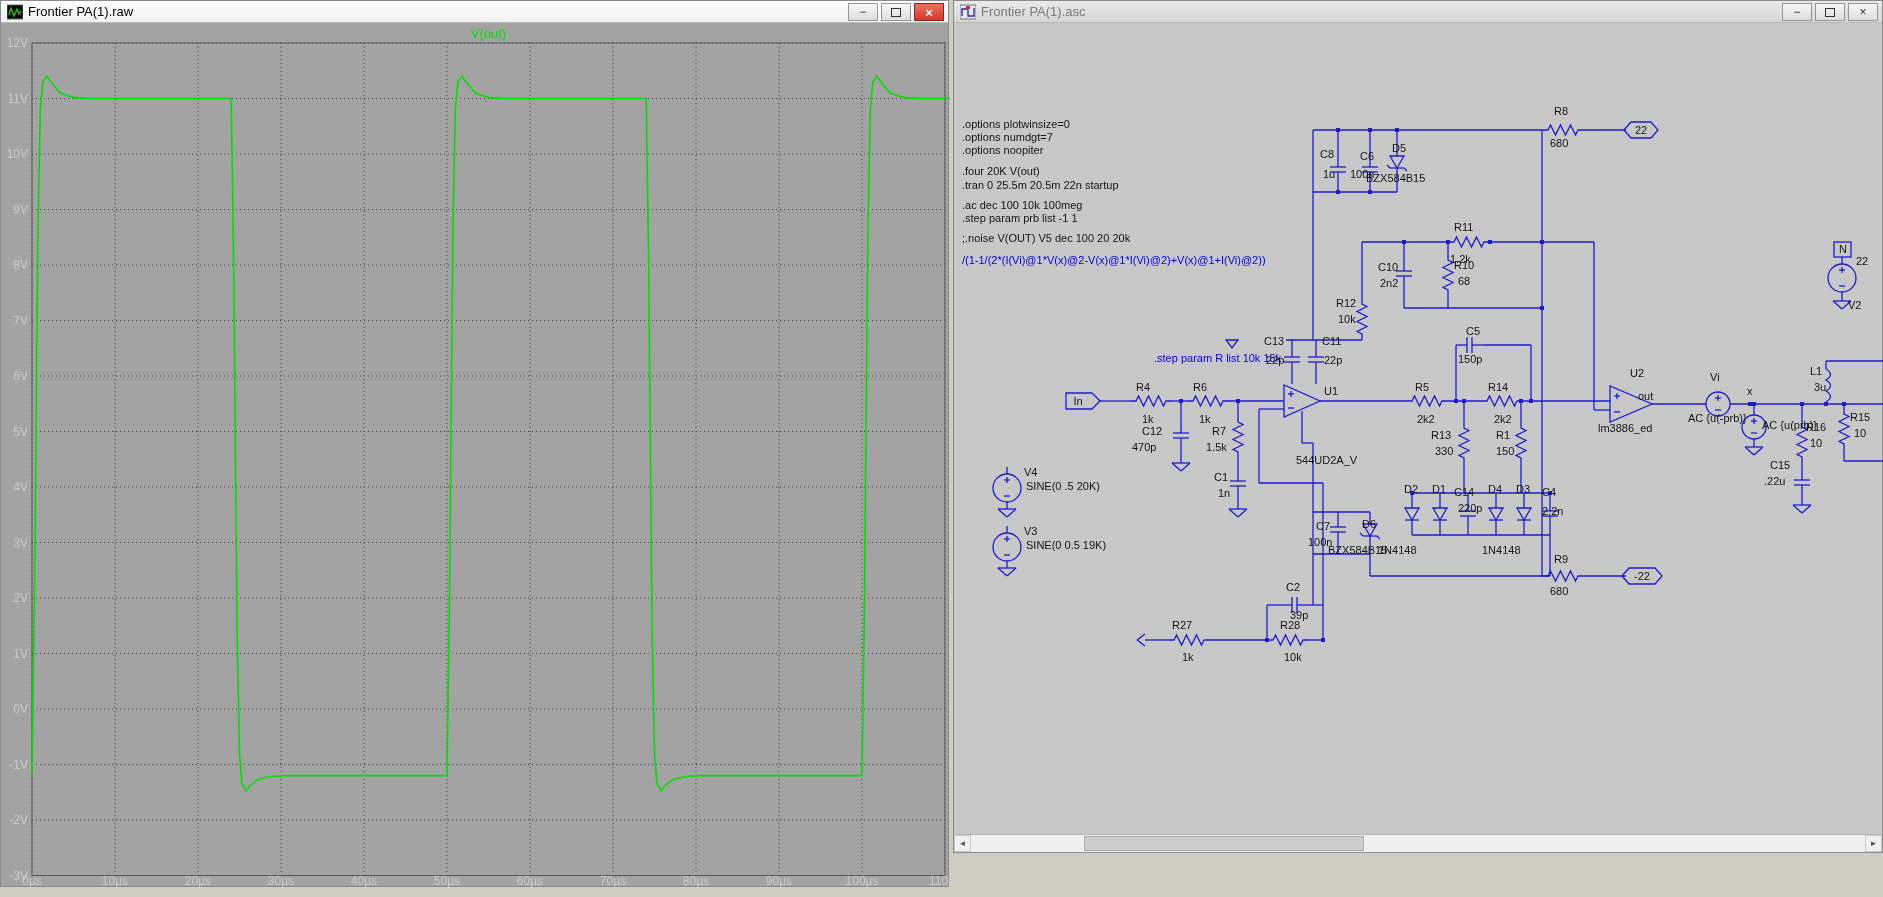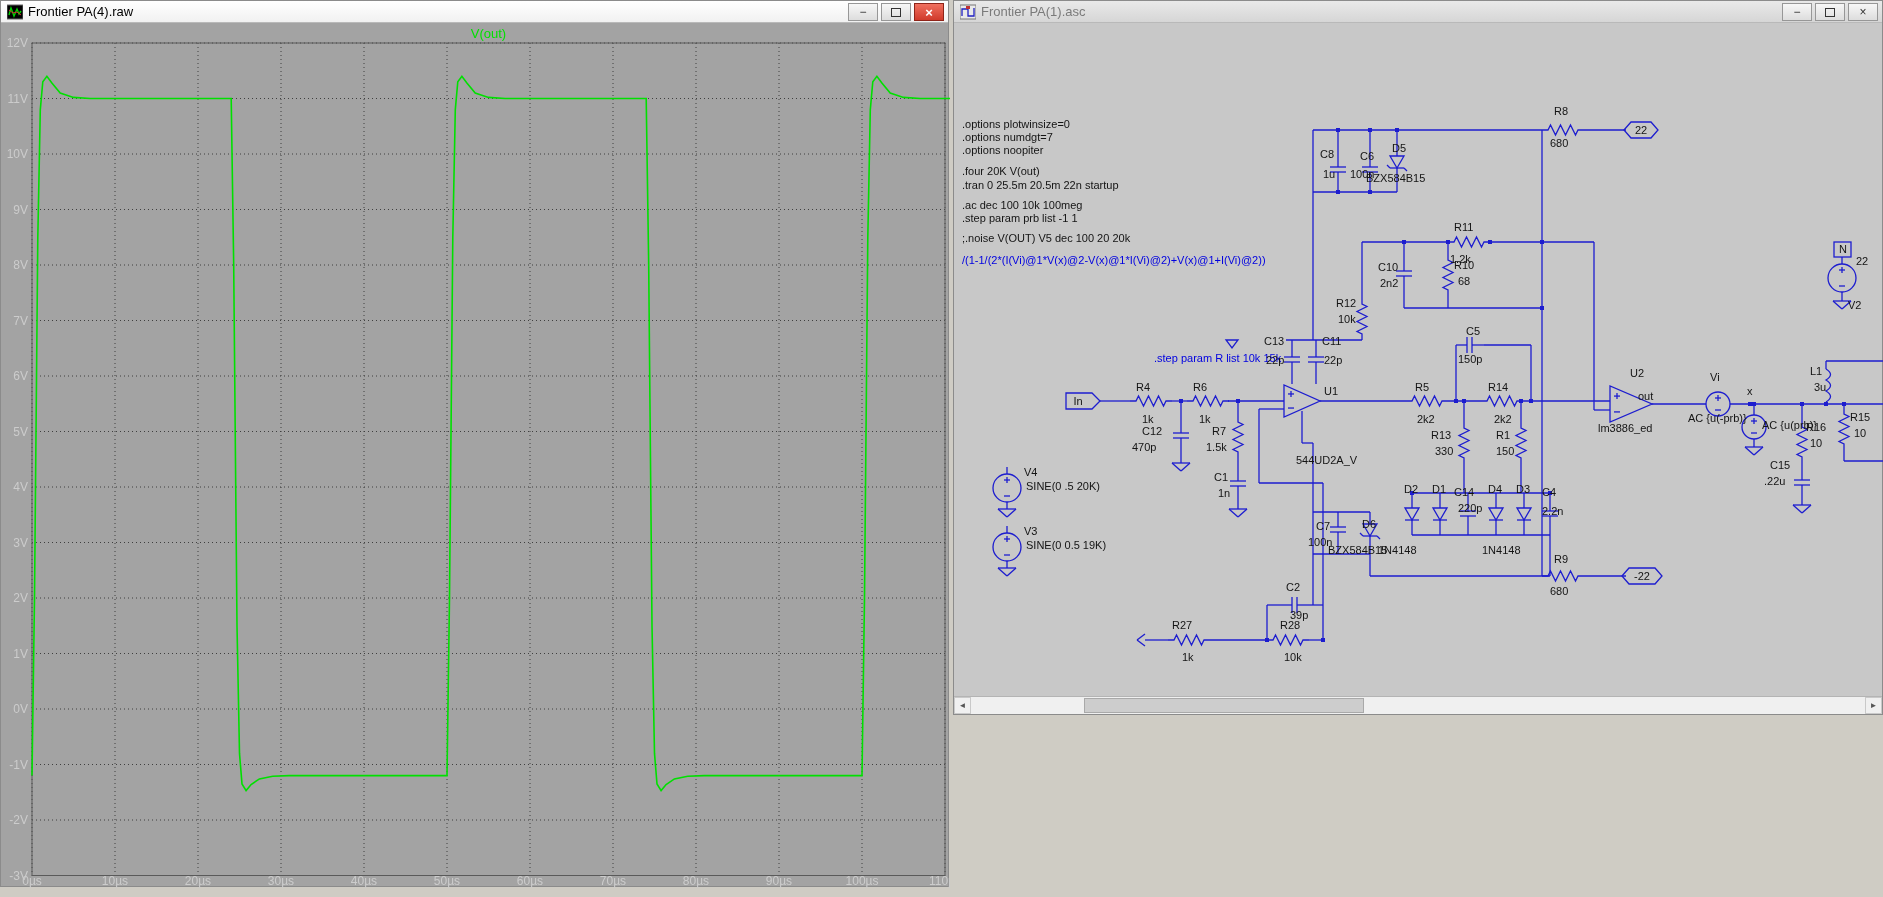--- a/index.html
+++ b/index.html
@@ -40,21 +40,21 @@
 </head>
 <body>
 
 <div class="win" style="left:0;top:10;width:949px;height:887px;">
   <div class="titlebar active">
     <svg class="wicon" viewBox="0 0 16 16">
       <rect x="0" y="1" width="16" height="14" fill="#000" stroke="#666"></rect>
       <polyline points="2,11 4,4 7,12 10,5 12,10 14,7" fill="none" stroke="#00d000" stroke-width="1.4"></polyline>
       <polyline points="2,6 6,9 10,8 14,11" fill="none" stroke="#d03030" stroke-width="1"></polyline>
     </svg>
-    <span class="wtitle">Frontier PA(4).raw</span>
+    <span class="wtitle">Frontier PA(1).raw</span>
     <div class="winbtns">
       <div class="wbtn">
           <span>−</span>
         </div>
       <div class="wbtn">
           <span class="sq"></span>
         </div>
       <div class="wbtn close-active">
           <span>×</span>
         </div>
@@ -120,21 +120,21 @@
         <text x="695" y="862" text-anchor="middle" fill="#cccccc" font-size="12">80µs</text>
         <text x="778" y="862" text-anchor="middle" fill="#cccccc" font-size="12">90µs</text>
         <text x="861" y="862" text-anchor="middle" fill="#cccccc" font-size="12">100µs</text>
         <text x="944" y="862" text-anchor="middle" fill="#cccccc" font-size="12">110µs</text>
         <text x="487.5" y="15" text-anchor="middle" fill="#00e000" font-size="13">V(out)</text>
         <polyline points="31.0,752.6 33.5,575.0 36.8,214.3 39.3,86.6 41.8,58.8 45.9,53.3 50.9,60.0 59.2,70.0 72.5,74.4 89.1,75.5 230.2,75.5 232.7,242.0 236.0,602.8 238.5,730.4 241.0,760.9 245.1,767.6 250.1,761.5 258.4,755.9 271.7,753.2 288.3,752.6 446.0,752.6 448.5,575.0 451.8,214.3 454.3,86.6 456.8,58.8 460.9,53.3 465.9,60.0 474.2,70.0 487.5,74.4 504.1,75.5 645.2,75.5 647.7,242.0 651.0,602.8 653.5,730.4 656.0,760.9 660.1,767.6 665.1,761.5 673.4,755.9 686.7,753.2 703.3,752.6 861.0,752.6 863.5,575.0 866.8,214.3 869.3,86.6 871.8,58.8 875.9,53.3 880.9,60.0 889.2,70.0 902.5,74.4 919.1,75.5 949.0,75.5" fill="none" stroke="#00e000" stroke-width="1.6"></polyline>
       </svg>
   </div>
 </div>
 
-<div class="win" style="left:953px;top:10;width:930px;height:715px;">
+<div class="win" style="left:953px;top:10;width:930px;height:853px;">
   <div class="titlebar inactive">
     <svg class="wicon" viewBox="0 0 16 16">
       <rect x="0" y="1" width="16" height="14" fill="#e9e9e9" stroke="#777"></rect>
       <polyline points="2,12 2,5 8,5 8,12 14,12 14,4" fill="none" stroke="#2020c0" stroke-width="1.3"></polyline>
       <rect x="6" y="2" width="4" height="3" fill="#c03030"></rect>
     </svg>
     <span class="wtitle">Frontier PA(1).asc</span>
     <div class="winbtns">
       <div class="wbtn">
           <span>−</span>

